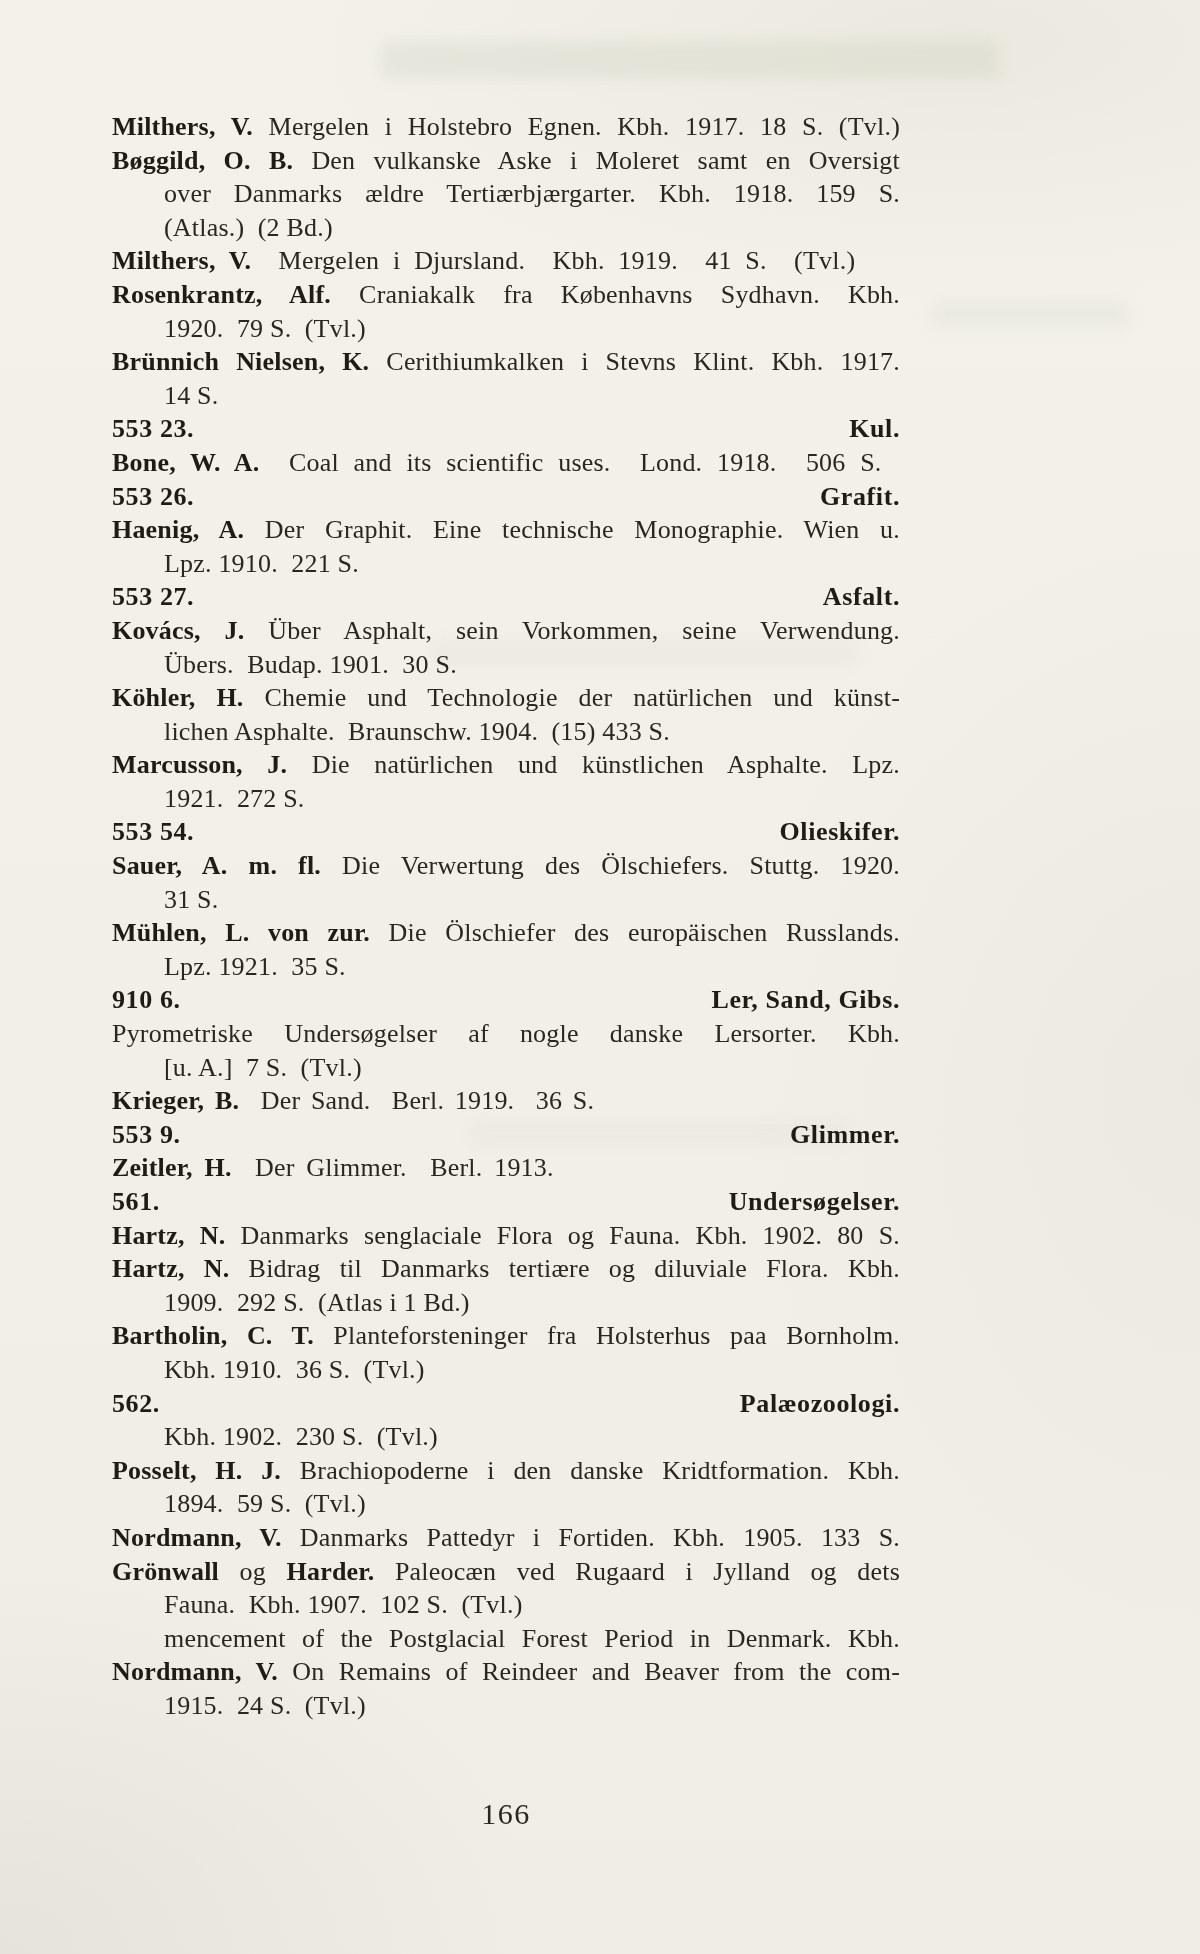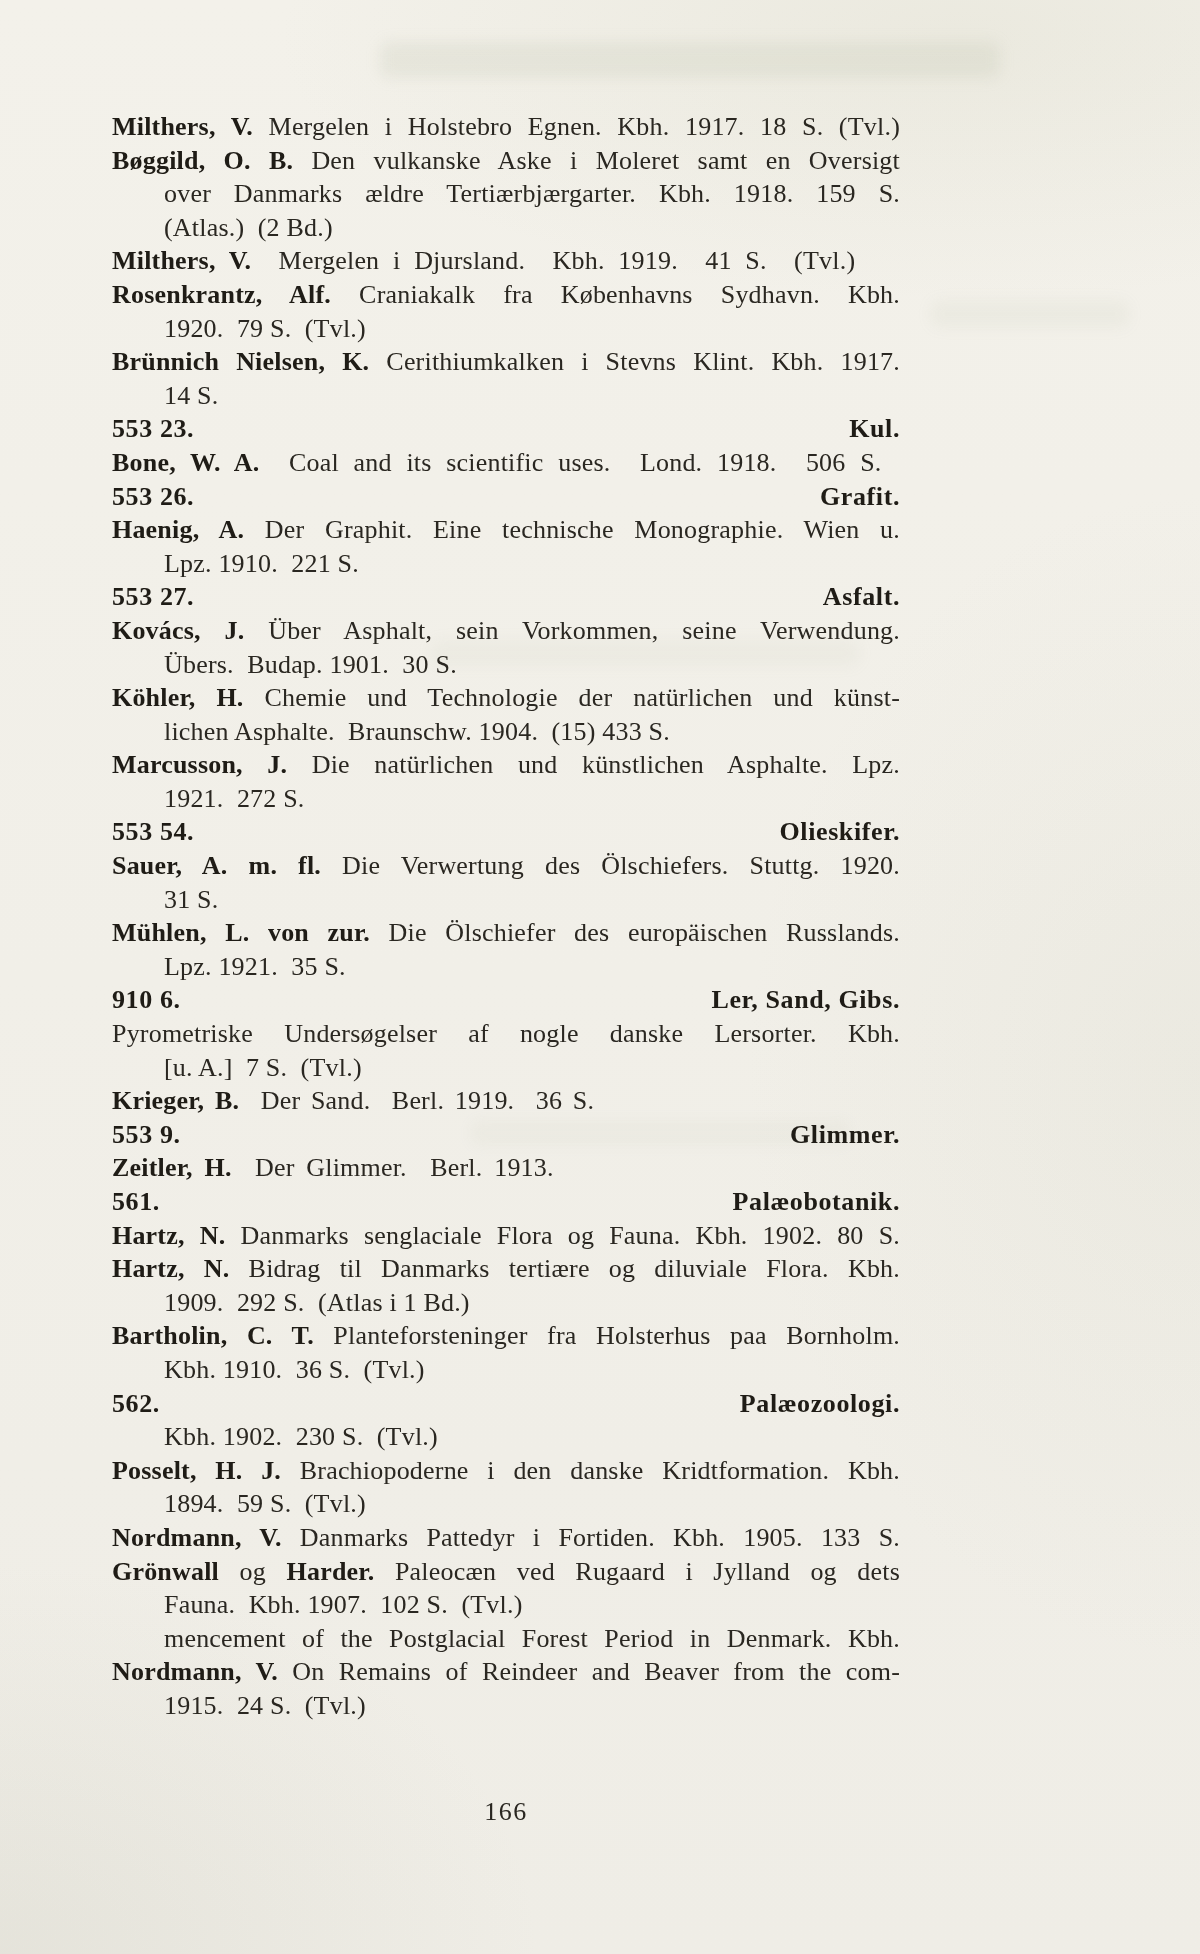--- a/index.html
+++ b/index.html
@@ -42,21 +42,21 @@
   .line.ind  { padding-left: 52px; box-sizing: border-box; }
   .b { font-weight: bold; color: #1f1c16; }
   .r { font-weight: normal; }
   .section-row { display: flex; justify-content: space-between; }
   .section-row .b { letter-spacing: 0.6px; }
   .page-number {
     position: absolute;
     left: 112px; top: 1797px;
     width: 788px;
     text-align: center;
-    font-size: 26px;
+    font-size: 30px;
     letter-spacing: 1.5px;
     color: #2a2721;
   }
 </style>
 </head>
 <body>
 
 <div class="page">
   <div class="smudge" style="left:380px; top:42px; width:620px; height:36px;"></div>
   <div class="smudge" style="left:930px; top:300px; width:200px; height:28px; opacity:.6;"></div>
@@ -109,21 +109,21 @@
       <div class="line just"><span class="r">Pyrometriske Undersøgelser af nogle danske Lersorter. Kbh.</span></div>
       <div class="line ind"><span class="r">[u. A.]&nbsp; 7 S.&nbsp; (Tvl.)</span></div>
       <div class="line" style="word-spacing: 4px;"><span class="b">Krieger, B.</span><span class="r">&nbsp; Der Sand.&nbsp; Berl. 1919.&nbsp; 36 S.</span></div>
       <div class="line section-row">
         <span class="b">553 9.</span>
         <span class="b">Glimmer.</span>
       </div>
       <div class="line" style="word-spacing: 5px;"><span class="b">Zeitler, H.</span><span class="r">&nbsp; Der Glimmer.&nbsp; Berl. 1913.</span></div>
       <div class="line section-row">
         <span class="b">561.</span>
-        <span class="b">Palæobotanik.</span>
+        <span class="b">Undersøgelser.</span>
       </div>
       <div class="line just"><span class="b">Hartz, N.</span><span class="r"> Danmarks senglaciale Flora og Fauna. Kbh. 1902. 80 S.</span></div>
       <div class="line just"><span class="b">Hartz, N.</span><span class="r"> Bidrag til Danmarks tertiære og diluviale Flora. Kbh.</span></div>
       <div class="line ind"><span class="r">1909.&nbsp; 292 S.&nbsp; (Atlas i 1 Bd.)</span></div>
       <div class="line just"><span class="b">Bartholin, C. T.</span><span class="r"> Planteforsteninger fra Holsterhus paa Bornholm.</span></div>
       <div class="line ind"><span class="r">Kbh. 1910.&nbsp; 36 S.&nbsp; (Tvl.)</span></div>
       <div class="line section-row">
         <span class="b">562.</span>
         <span class="b">Palæozoologi.</span>
       </div>

